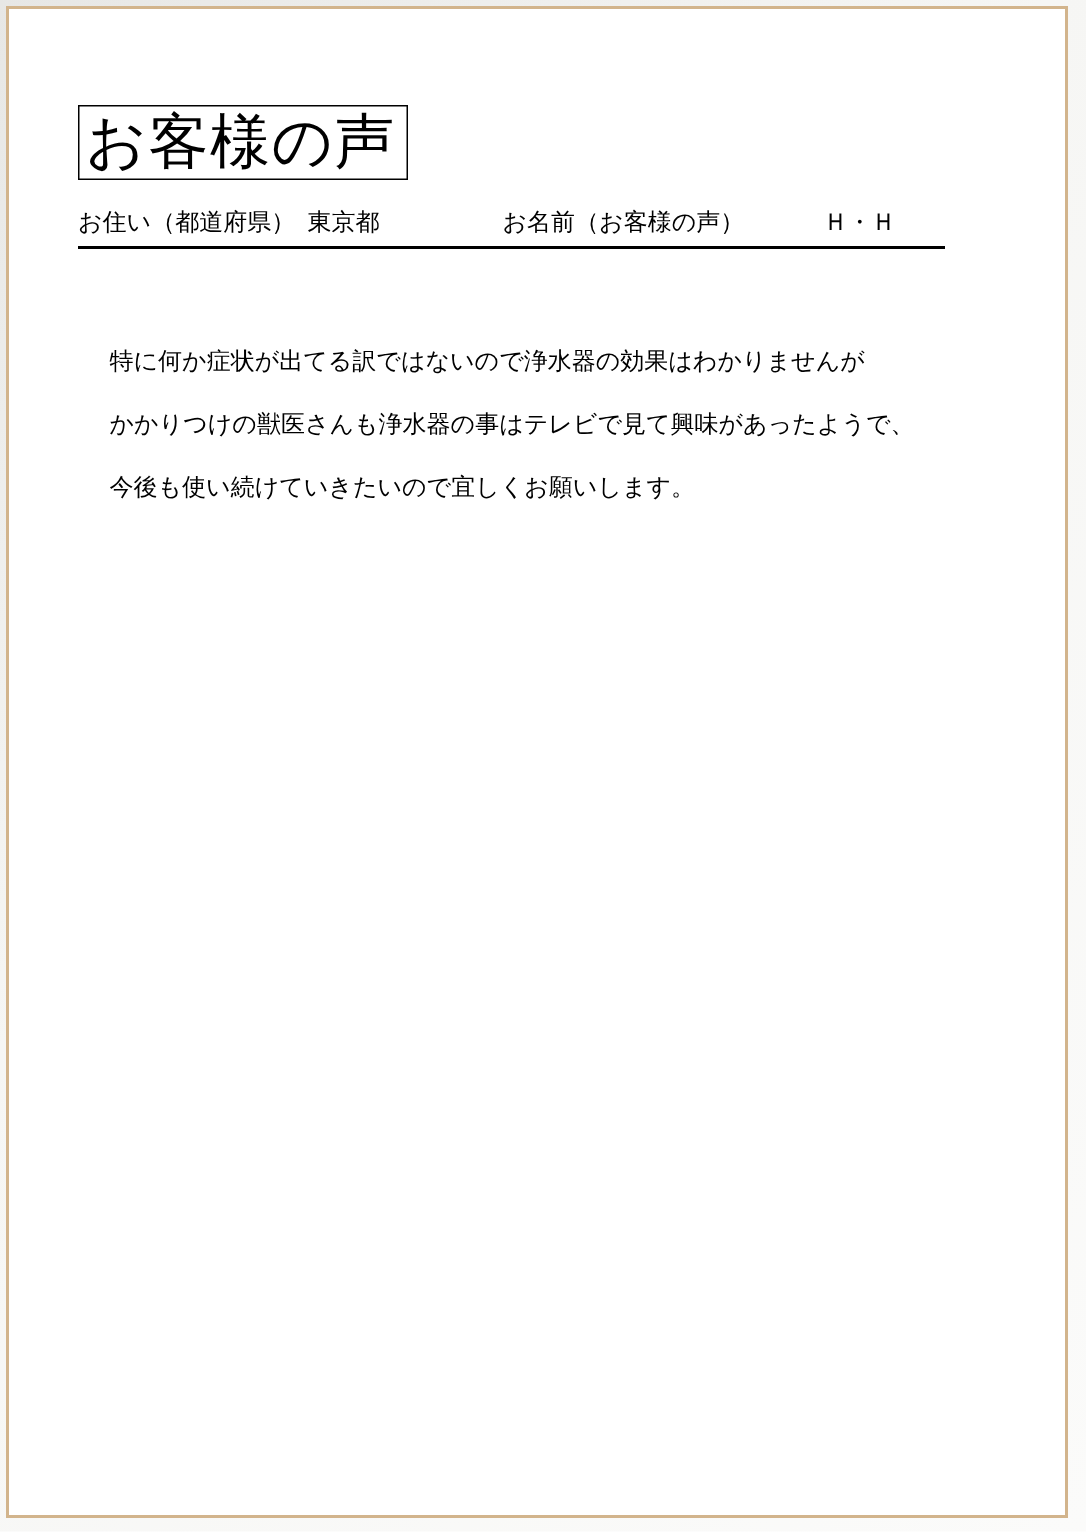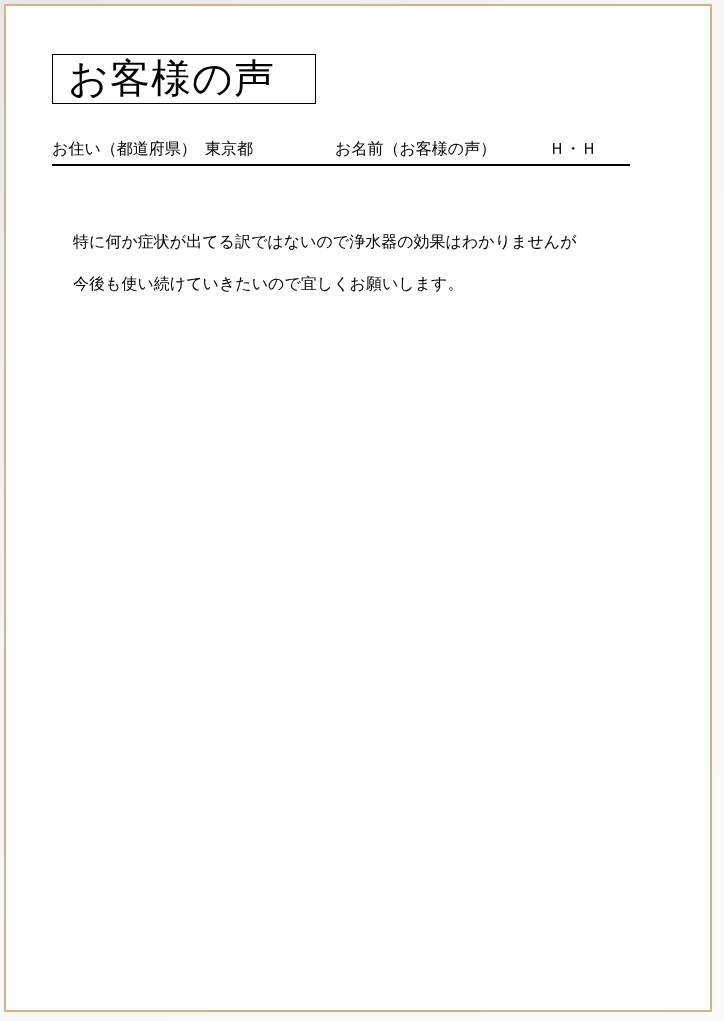--- a/index.html
+++ b/index.html
@@ -27,28 +27,28 @@
   }
   .page-inner {
     position: relative;
     width: 100%;
     height: 100%;
   }
   .title-box {
     position: absolute;
     box-sizing: border-box;
     left: 46px;
-    top: 48px;
-    width: 264px;
+    top: 64px;
+    width: 220px;
     height: 50px;
     border: 1px solid #000000;
     font-size: 40px;
     line-height: 47px;
     letter-spacing: 1px;
-    padding-left: 15px;
+    padding-left: 4px;
     white-space: nowrap;
     overflow: hidden;
   }
   .header-row {
     position: absolute;
     box-sizing: border-box;
     left: 46px;
     top: 130px;
     width: 578px;
     height: 30px;
@@ -88,18 +88,19 @@
 
       <div class="header-row">
         <span class="seg seg-residence-label">お住い（都道府県）</span>
         <span class="seg seg-residence-value">東京都</span>
         <span class="seg seg-name-label">お名前（お客様の声）</span>
         <span class="seg seg-name-value">Ｈ・Ｈ</span>
       </div>
 
       <div class="body-block">
           <p class="body-line">特に何か症状が出てる訳ではないので浄水器の効果はわかりませんが</p>
+          <p class="body-line">かかりつけの獣医さんも浄水器の事はテレビで見て興味があったようで、</p>
           <p class="body-line">今後も使い続けていきたいので宜しくお願いします。</p>
         </div>
 
     </div>
   </div>
 </div>
 
 </body></html>

